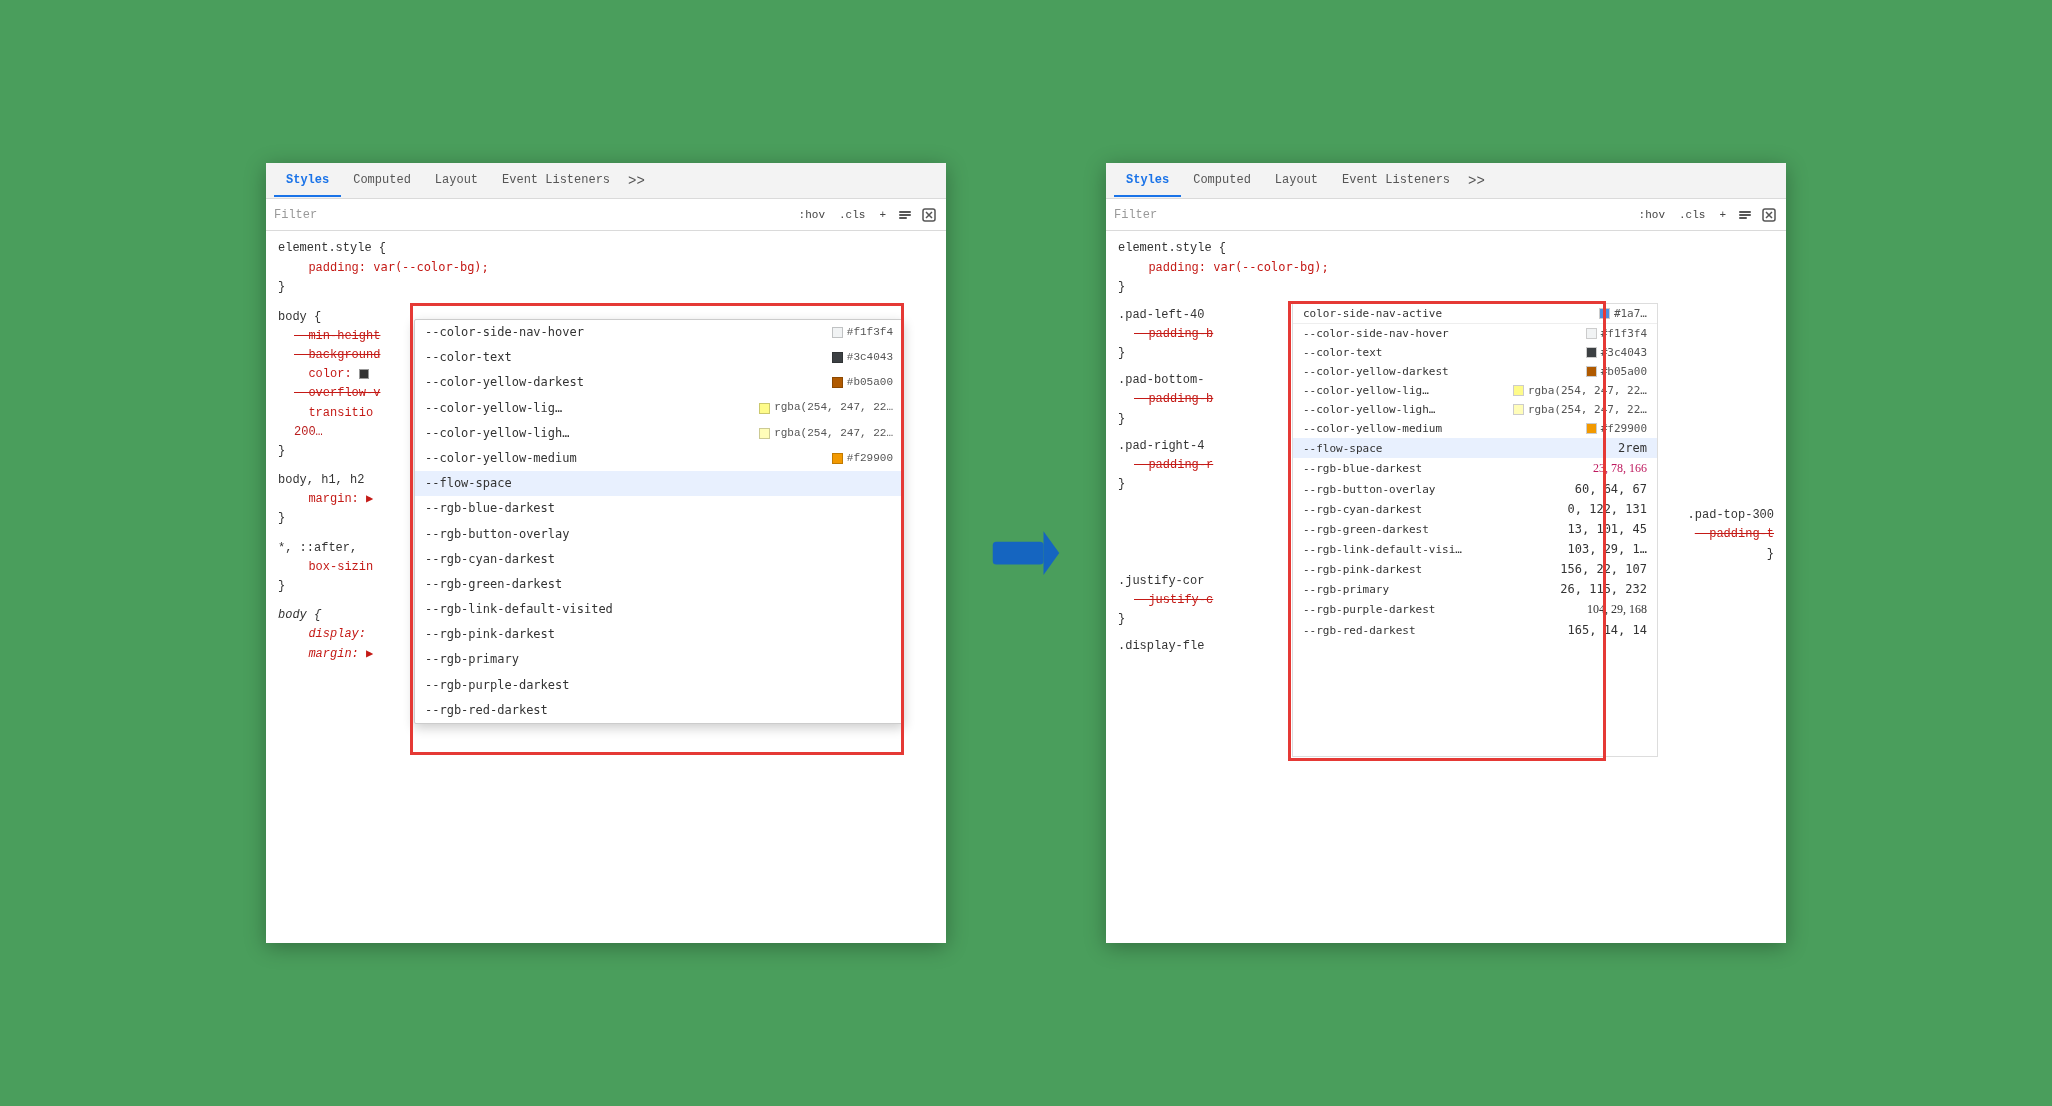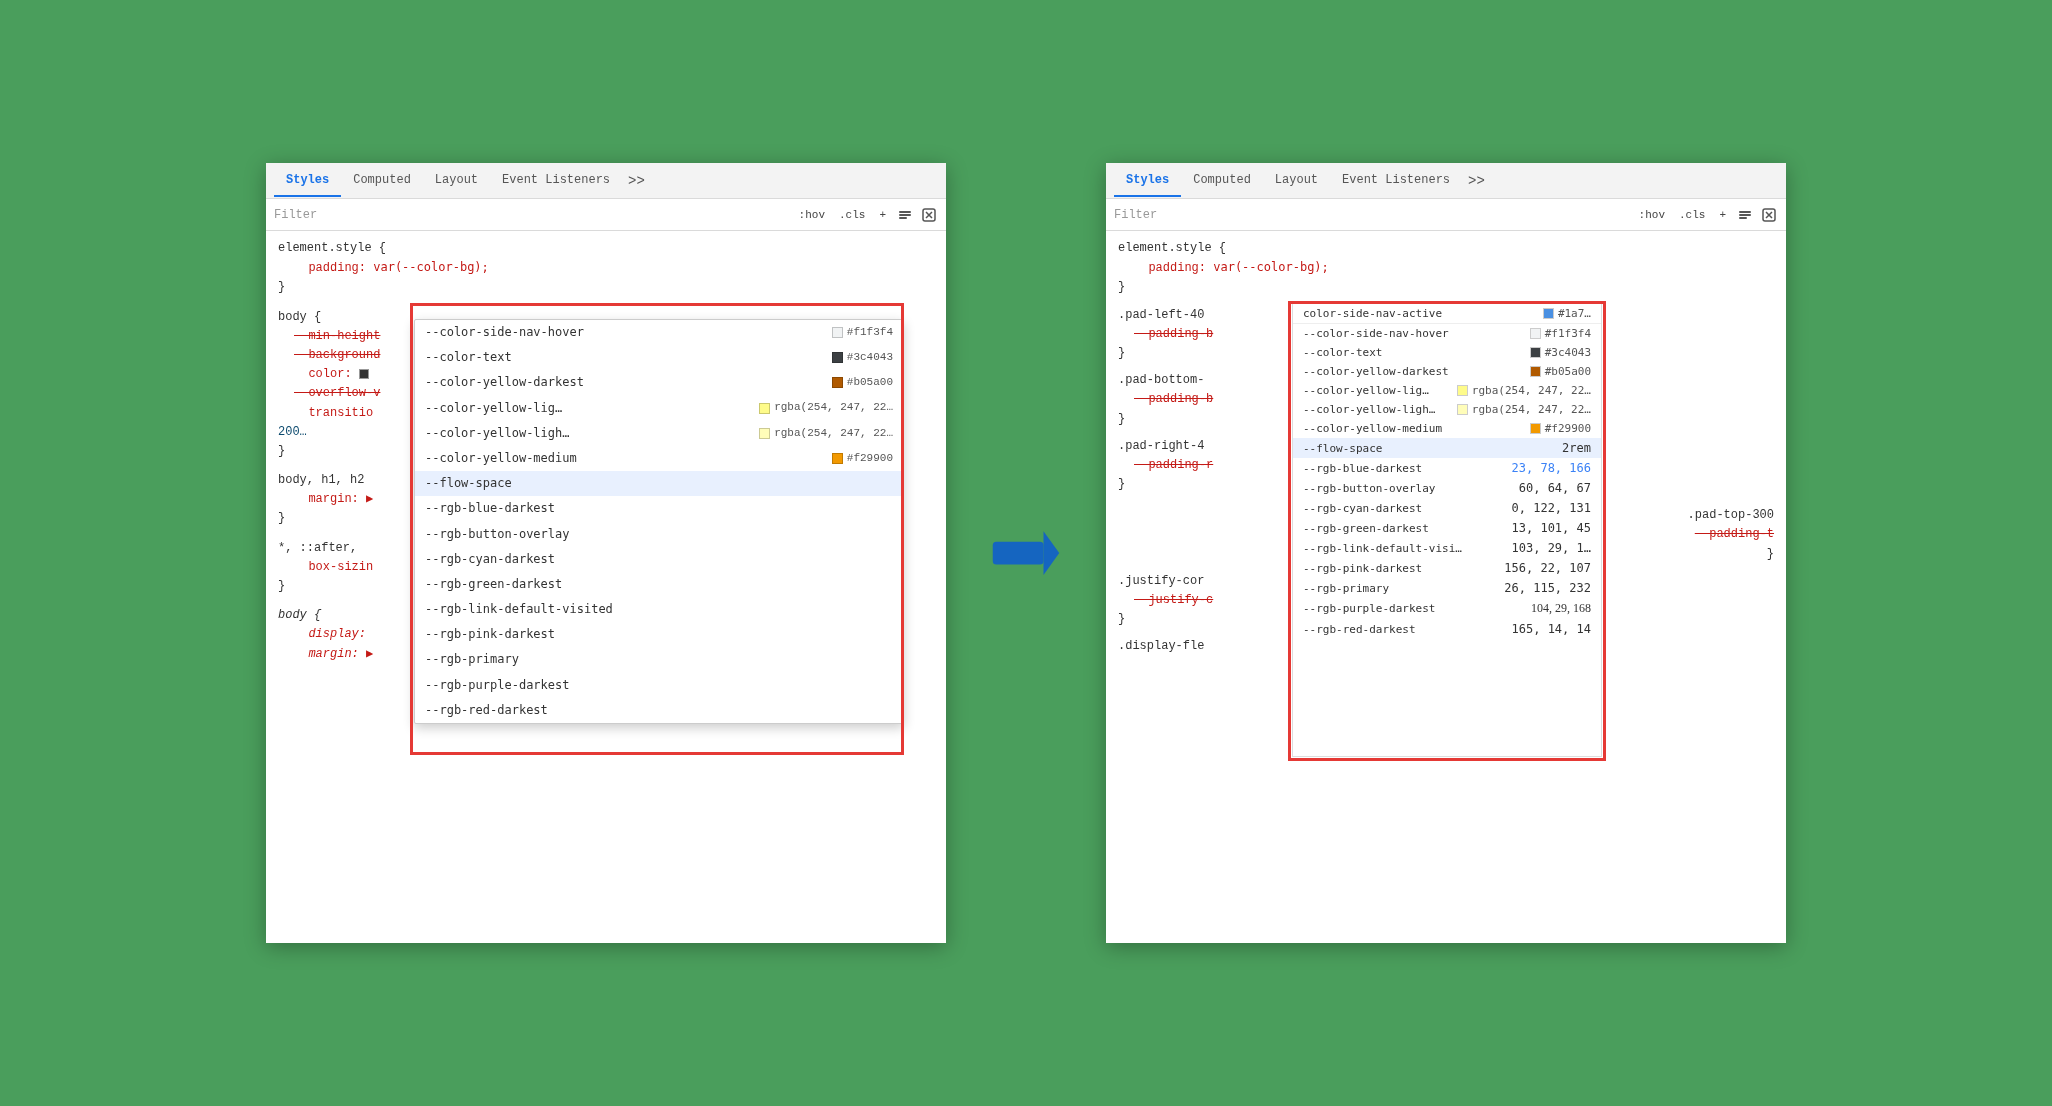--- a/index.html
+++ b/index.html
@@ -241,21 +241,21 @@
             <span class="brace">}</span>
           </div>
 
           <div class="style-rule" style="margin-top:6px;">
             <span class="selector">body {</span><br>
             <span class="prop-name strikethrough">&nbsp;&nbsp;min-height</span><br>
             <span class="prop-name strikethrough">&nbsp;&nbsp;background</span><br>
             <span class="prop-name">&nbsp;&nbsp;color: <span style="background:#333;width:10px;height:10px;display:inline-block;vertical-align:middle;border:1px solid #999;"></span></span><br>
             <span class="prop-name strikethrough">&nbsp;&nbsp;overflow-v</span><br>
             <span class="prop-name">&nbsp;&nbsp;transitio</span><br>
-            <span style="color:#0c4a6e;">200…</span><br>
+            <span style="color:#b91c1c;margin-left:16px;">200…</span><br>
             <span class="brace">}</span>
           </div>
 
           <div class="style-rule" style="margin-top:6px;">
             <span class="selector">body, h1, h2</span><br>
             <span class="prop-name">&nbsp;&nbsp;margin: ▶</span><br>
             <span class="brace">}</span>
           </div>
 
           <div class="style-rule" style="margin-top:6px;">
@@ -449,21 +449,21 @@
 
           <div class="style-rule" style="margin-top:4px;">
             <span class="selector">.display-fle</span>
           </div>
         </div>
 
         <div style="
           position: absolute;
           top: 72px;
           left: 186px;
-          width: 310px;
+          width: 366px;
           height: 454px;
           background: #fff;
           border: 1px solid #ddd;
           overflow: hidden;
           font-family: 'Monaco','Menlo',monospace;
           font-size: 12px;
         ">
 
           <div style="display:flex;justify-content:space-between;align-items:center;padding:3px 10px;border-bottom:1px solid #eee;">
             <span style="color:#333;font-size:11px;overflow:hidden;text-overflow:ellipsis;white-space:nowrap;max-width:160px;">color-side-nav-active</span>
@@ -521,21 +521,21 @@
             </span>
           </div>
 
           <div style="display:flex;justify-content:space-between;align-items:center;padding:3px 10px;background:#e8f0fe;">
             <span style="color:#333;font-size:11px;">--flow-space</span>
             <span style="font-size:12px;color:#333;">2rem</span>
           </div>
 
           <div style="display:flex;justify-content:space-between;align-items:center;padding:3px 10px;">
             <span style="color:#333;font-size:11px;">--rgb-blue-darkest</span>
-            <span style="font-size:12px;color:#3b82f6;">23, 78, 166</span>
+            <span style="font-size:12px;color:#be185d;font-family:Liberation Serif, serif;">23, 78, 166</span>
           </div>
 
           <div style="display:flex;justify-content:space-between;align-items:center;padding:3px 10px;">
             <span style="color:#333;font-size:11px;">--rgb-button-overlay</span>
             <span style="font-size:12px;color:#333;">60, 64, 67</span>
           </div>
 
           <div style="display:flex;justify-content:space-between;align-items:center;padding:3px 10px;">
             <span style="color:#333;font-size:11px;">--rgb-cyan-darkest</span>
             <span style="font-size:12px;color:#333;">0, 122, 131</span>

